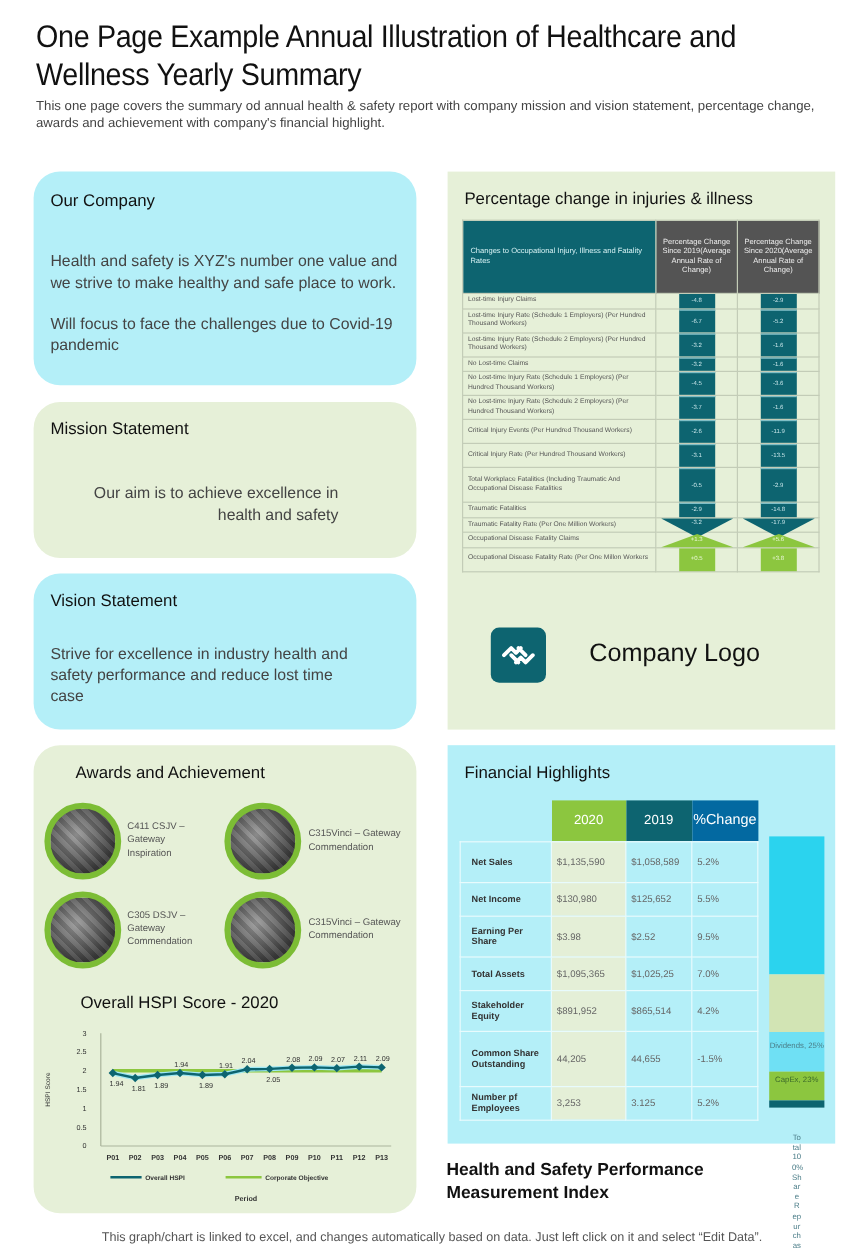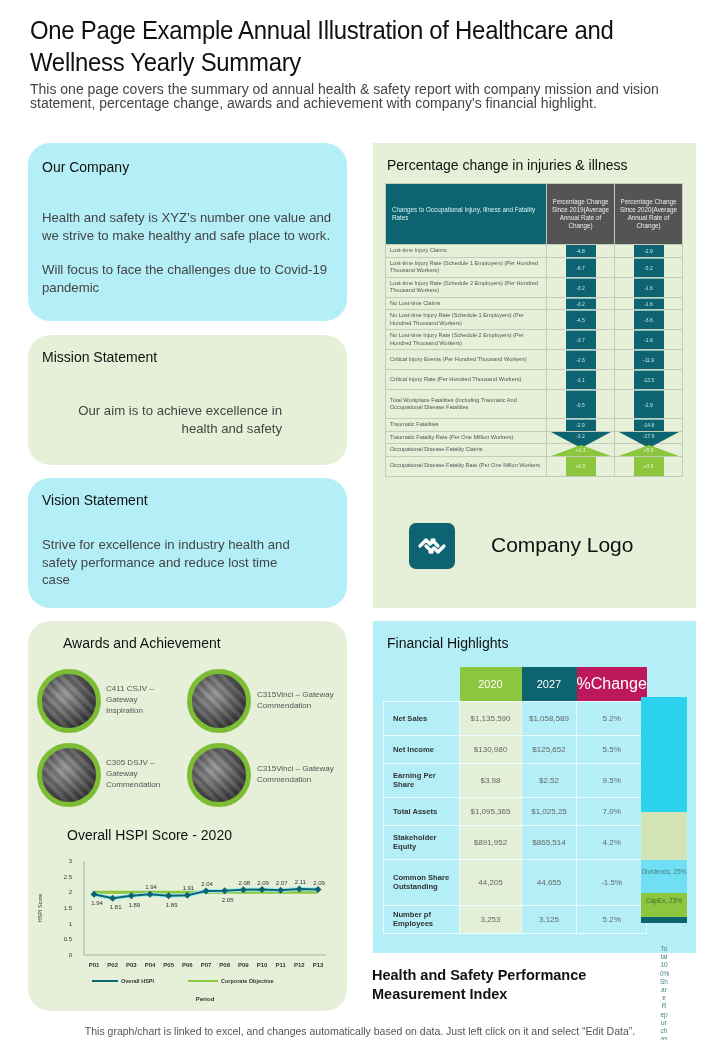--- a/index.html
+++ b/index.html
@@ -1,20 +1,20 @@
 <!DOCTYPE html>
 <html><head>
 <meta charset="utf-8">
 <style>
   * { box-sizing: border-box; margin: 0; padding: 0; }
   html, body { width: 720px; height: 1040px; background: #ffffff; overflow: hidden; }
   body { font-family: "Liberation Sans", sans-serif; color: #222; position: relative; }
 
   .title { position: absolute; left: 30px; top: 14px; width: 670px; font-size: 26px; line-height: 32px; color: #111; letter-spacing: -0.3px; transform: scaleX(0.92); transform-origin: left top; width: 728px; }
-  .subtitle { position: absolute; left: 30px; top: 82px; width: 660px; font-size: 14px; line-height: 14px; color: #444; }
+  .subtitle { position: absolute; left: 30px; top: 82px; width: 660px; font-size: 11px; line-height: 14px; color: #444; }
 
   .card { position: absolute; border-radius: 22px; }
   .card-blue { background: #b4eff8; }
   .card-green { background: #e6f0d8; }
   .card-h { position: absolute; left: 14px; font-size: 14px; color: #111; }
   .card-p { position: absolute; left: 14px; font-size: 13.2px; line-height: 17.5px; color: #444; }
 
   
   .panel { position: absolute; background: #e6f0d8; }
   .panel-title { position: absolute; left: 14px; top: 14px; font-size: 14px; color: #111; }
@@ -45,22 +45,22 @@
   .chart-title { position: absolute; left: 46px; top: 205px; font-size: 14px; color: #111; }
   .chart-svg { position: absolute; left: 0; top: 0; }
 
   
   .fin-title { position: absolute; left: 14px; top: 14px; font-size: 14px; color: #111; }
   table.fin { position: absolute; left: 10px; top: 46px; border-collapse: collapse; font-size: 8px; }
   table.fin th { height: 34px; font-weight: normal; color: #fff; font-size: 11px; text-align: center; }
   table.fin th.empty { background: transparent; }
   table.fin th.y2020 { background: #8cc63f; width: 62px; margin-top: 48px; }
   table.fin th.y2019 { background: #0d6470; width: 55px; }
-  table.fin th.chg { background: #be185d; width: 55px; font-size: 16px; line-height: 11px; }
-  table.fin td { border: 1px solid #e8fbfd; color: #666; text-align: center; padding: 0 4px; line-height: 9px; }
+  table.fin th.chg { background: #0369a1; width: 55px; font-size: 12px; line-height: 11px; }
+  table.fin td { border: 1px solid #e8fbfd; color: #666; padding: 0 4px; line-height: 9px; }
   table.fin td.lbl { text-align: left; font-weight: bold; color: #333; width: 76px; padding-left: 9px; background: #b4eff8; font-size: 7.6px; }
   table.fin td.c2020 { background: #e4efd7; }
   table.fin td.c2019, table.fin td.cchg { background: #b4eff8; }
 
   .stack { position: absolute; left: 268px; top: 76px; width: 46px; }
   .stack div { width: 100%; position: relative; }
   .stack-lbl { position: absolute; left: 0; right: 0; text-align: center; font-size: 6.5px; line-height: 8px; color: #4b7d88; }
 
   .hspi-title { position: absolute; left: 372px; top: 966px; font-size: 14.5px; font-weight: bold; line-height: 19px; color: #111; }
   .footer { position: absolute; left: 0; width: 720px; top: 1025px; text-align: center; font-size: 10.5px; color: #555; }
@@ -329,21 +329,21 @@
     </svg>
 </div>
 
 <div class="panel" style="left:373px;top:621px;width:323px;height:332px;background:#b4eff8;">
   <div class="fin-title">Financial Highlights</div>
   <table class="fin">
     <thead>
       <tr>
         <th class="empty" style="width:76px;"></th>
         <th class="y2020">2020</th>
-        <th class="y2019">2027</th>
+        <th class="y2019">2019</th>
         <th class="chg">%Change</th>
       </tr>
     </thead>
     <tbody id="fin-body">
         <tr style="height: 34px;">
           <td class="lbl">Net Sales</td>
           <td class="c2020">$1,135,590</td>
           <td class="c2019">$1,058,589</td>
           <td class="cchg">5.2%</td>
         </tr>

